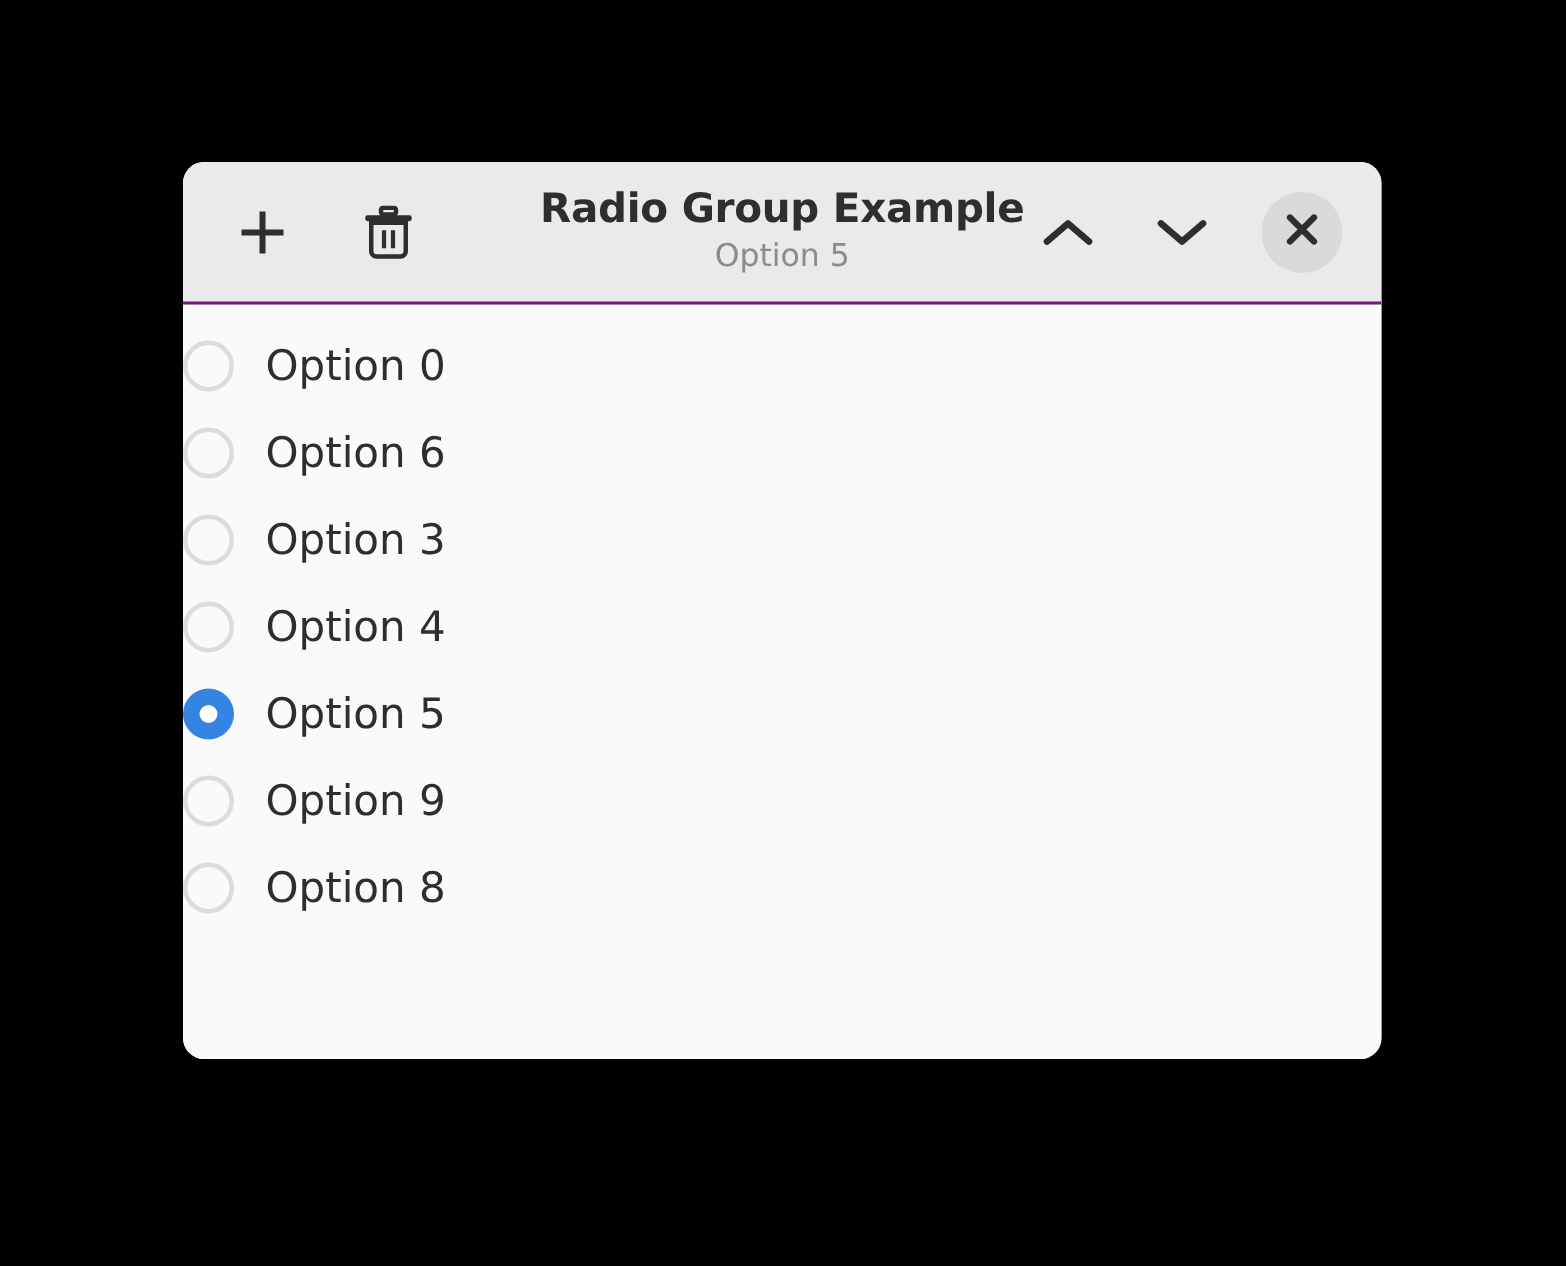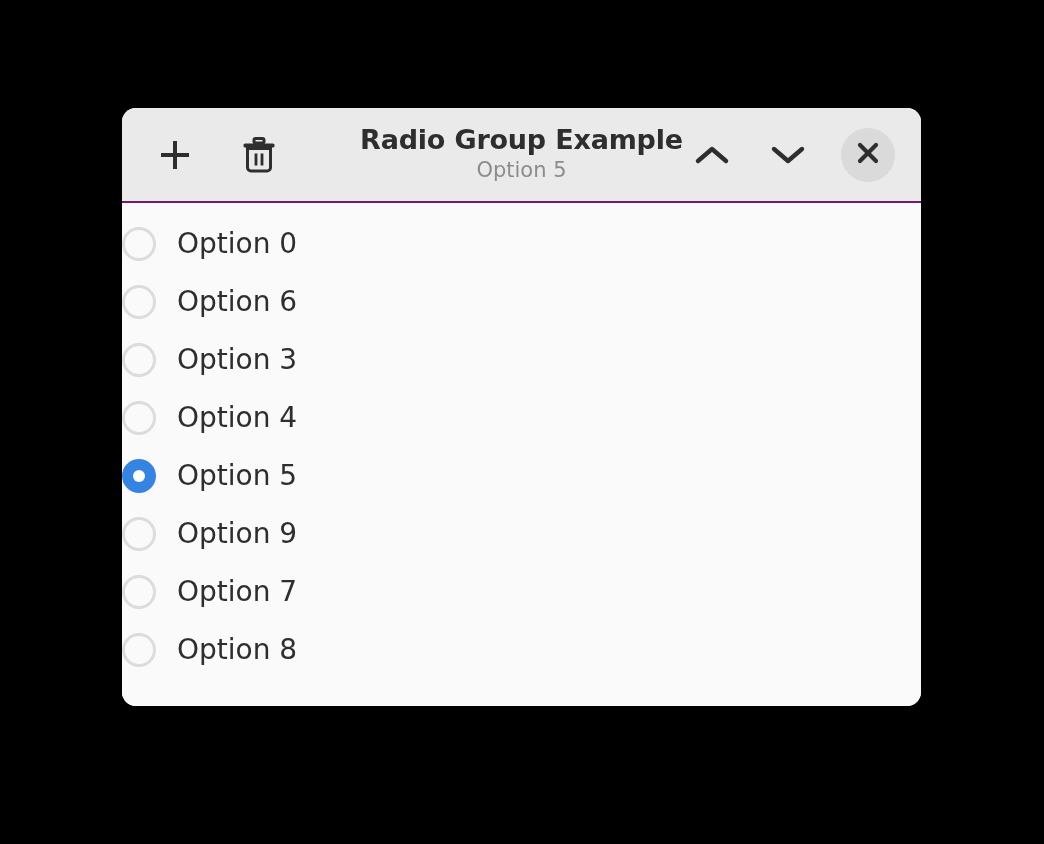--- a/index.html
+++ b/index.html
@@ -266,24 +266,20 @@
             <span class="radio-dot"></span>
           </span>
         <span class="radio-label">Option 5</span>
       </div>
 
       <div class="radio-row">
         <span class="radio-mark"></span>
         <span class="radio-label">Option 9</span>
       </div>
 
-      <div class="radio-row">
-        <span class="radio-mark"></span>
-        <span class="radio-label">Option 7</span>
-      </div>
 
       <div class="radio-row">
         <span class="radio-mark"></span>
         <span class="radio-label">Option 8</span>
       </div>
 
     </div>
   </div>
 </div>
 

